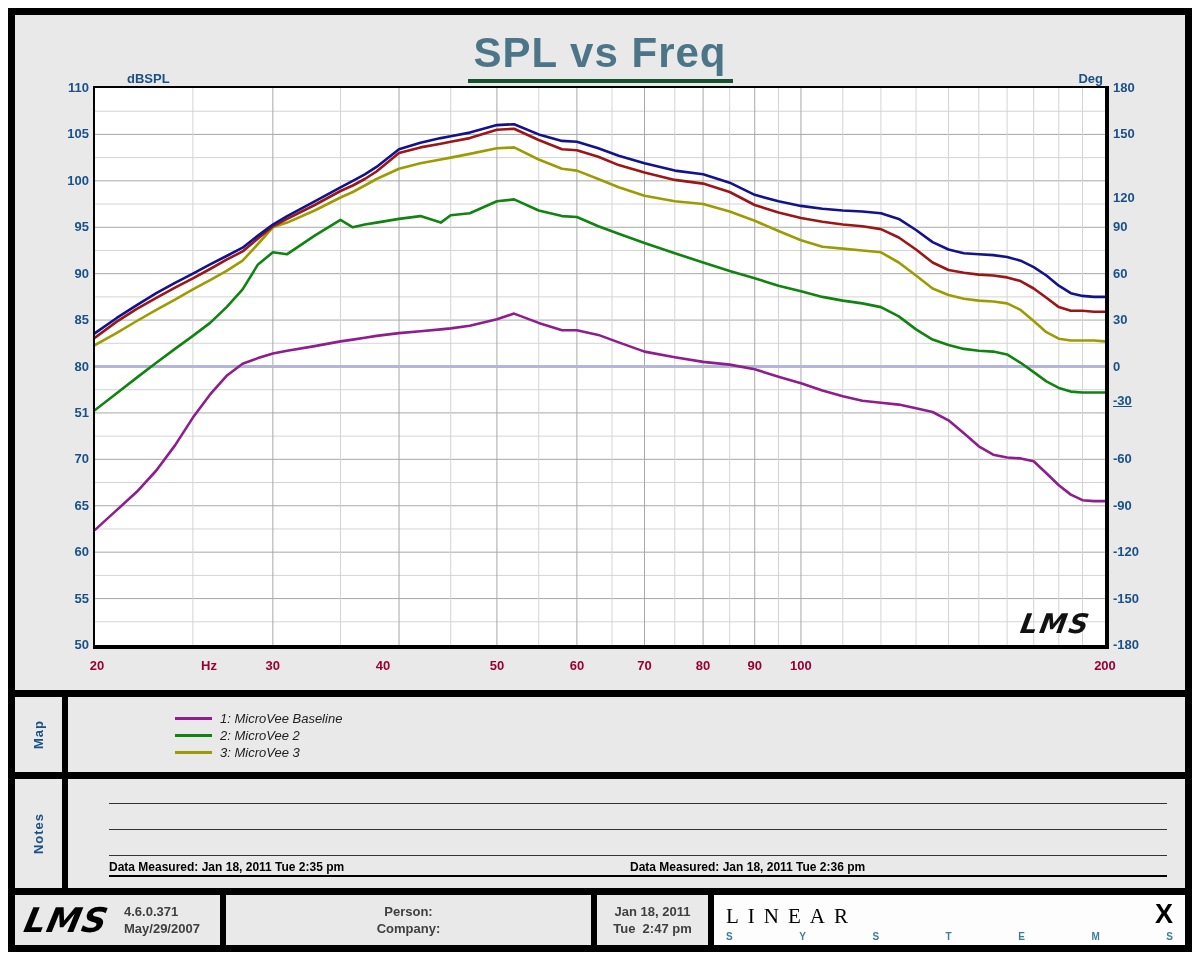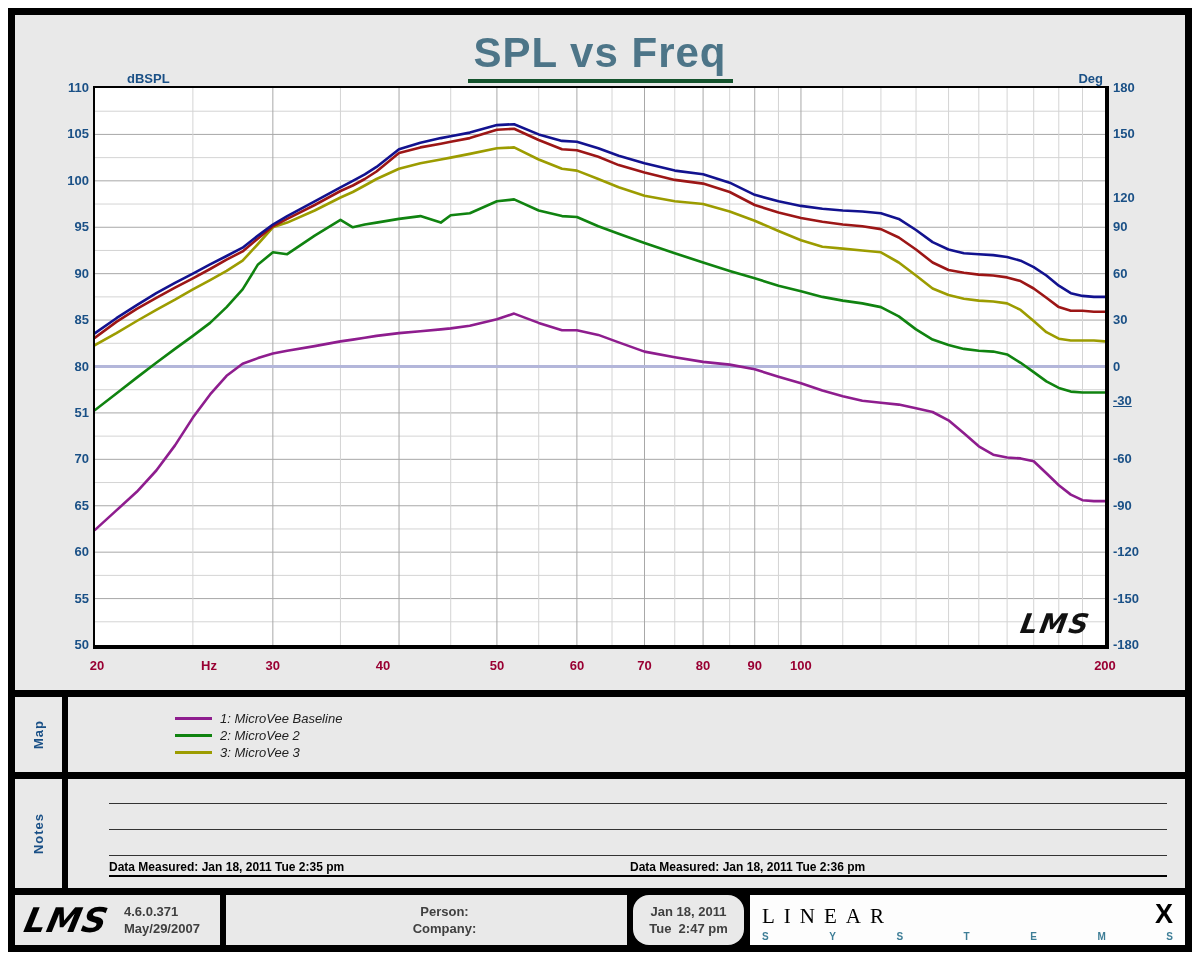--- a/index.html
+++ b/index.html
@@ -42,23 +42,23 @@
   #note-col-2{left:615px;width:537px;}
   .note-line{position:absolute;left:0;right:0;height:0;border-top:1px solid #333;}
   .note-caption{position:absolute;left:0;right:0;top:81px;font-size:12px;font-weight:bold;color:#000;border-bottom:2px solid #000;padding-bottom:1px;}
   
   #footer{position:absolute;left:0;top:880px;width:1170px;height:50px;background:#000;display:flex;gap:6px;}
   .fcell{background:#e9e9e9;height:50px;display:flex;flex-direction:column;align-items:center;justify-content:center;}
   .fcell .fline{font-size:13px;font-weight:bold;color:#404040;line-height:17px;white-space:pre;}
   #fcell-lms{width:205px;flex-direction:row;justify-content:flex-start;padding-left:10px;box-sizing:border-box;}
   #fcell-lms .script{font-size:34px;font-weight:900;font-style:italic;transform:skewX(-12deg);letter-spacing:1px;color:#000;margin-right:16px;font-family:"DejaVu Sans",sans-serif;}
   #fcell-lms .vercol{display:flex;flex-direction:column;}
-  #fcell-person{width:365px;padding-left:36px;}
+  #fcell-person{width:365px;}
   #fcell-project{width:233px;}
-  #fcell-date{width:111px;border-radius:16px;}
+  #fcell-date{width:111px;}
   #fcell-brand{flex:1;background:#fdfdfd;align-items:stretch;padding:6px 12px 5px 12px;box-sizing:border-box;}
   #brand-top{display:flex;align-items:baseline;justify-content:space-between;}
   #brand-linear{font-size:21px;font-weight:500;letter-spacing:9px;color:#000;font-family:"Liberation Serif",serif;}
   #brand-x{font-size:27px;font-weight:900;color:#000;margin-left:-4px;}
   #brand-systems{display:flex;justify-content:space-between;color:#3d7d96;font-size:10px;font-weight:bold;margin-top:1px;}
 </style>
 </head>
 <body>
 
 <div id="stage">

